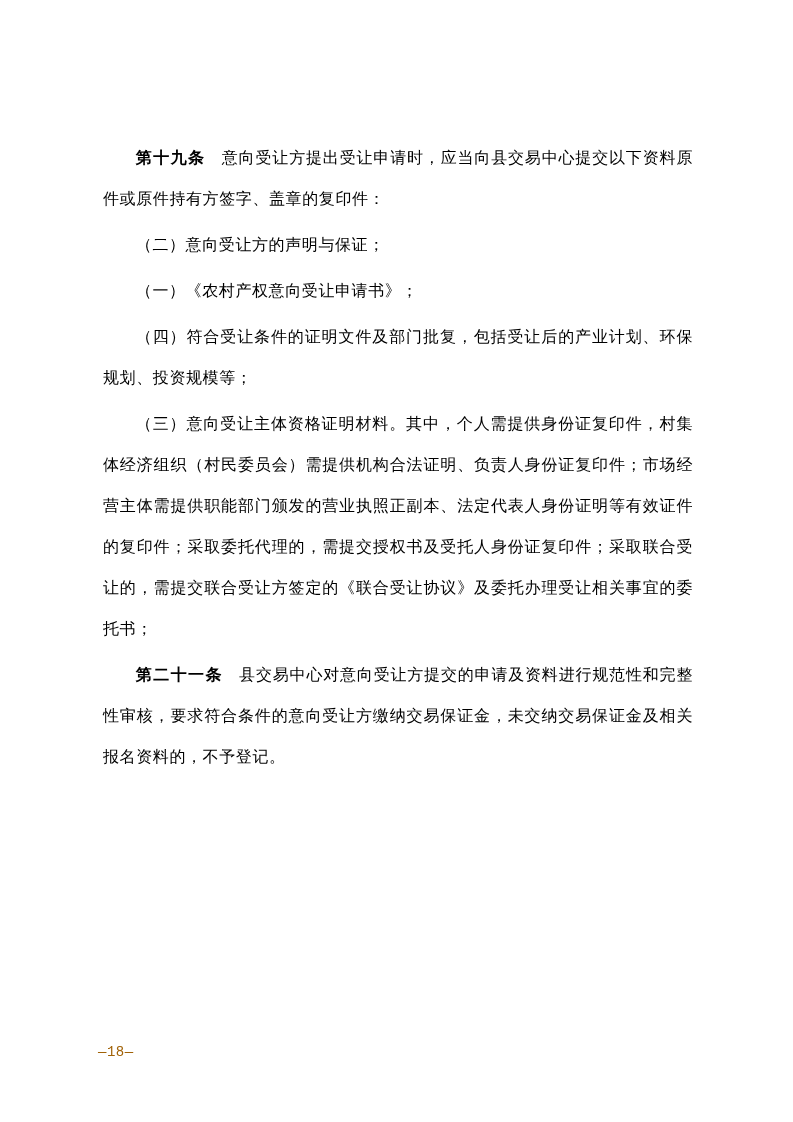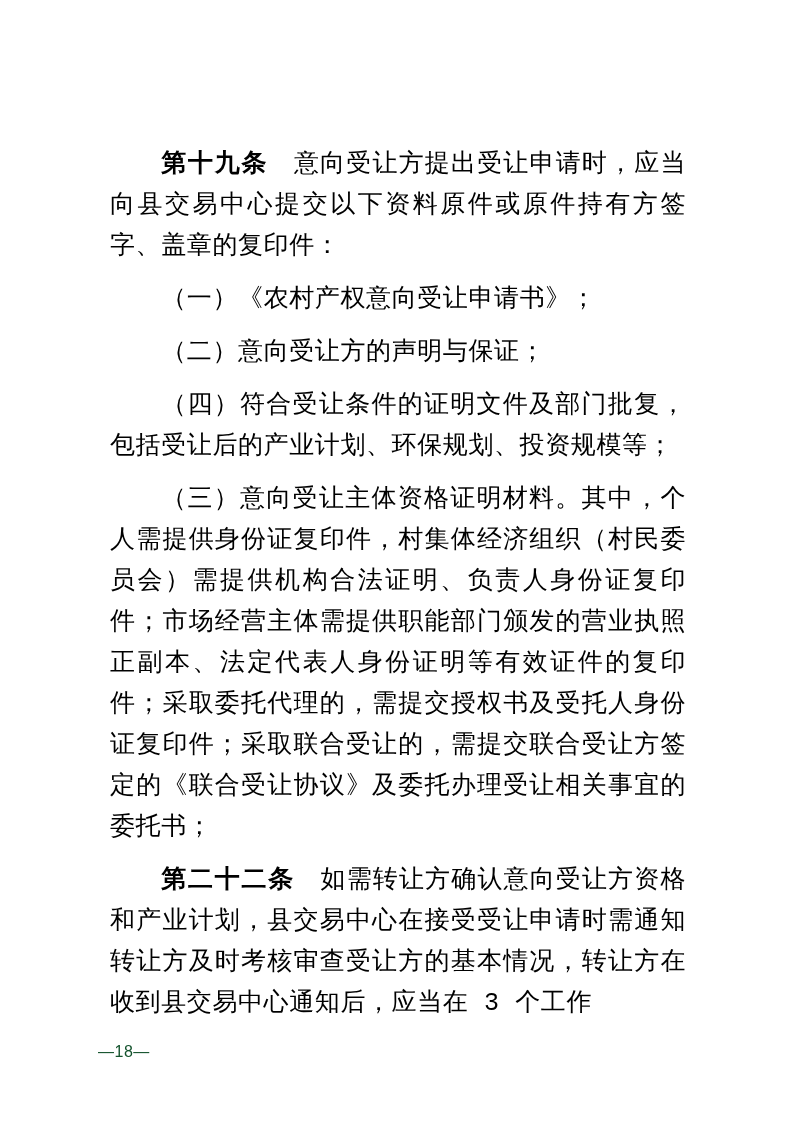--- a/index.html
+++ b/index.html
@@ -23,69 +23,69 @@
     height: 1122px;
     background: #ffffff;
   }
   .content {
     position: absolute;
     left: 98px;
     top: 132px;
     width: 600px;
   }
   .para {
-    font-size: 25px;
+    font-size: 16px;
     line-height: 41px;
     letter-spacing: 0.6px;
     text-align: justify;
     text-justify: inter-ideograph;
-    margin: 12px;
+    margin: 5px;
     text-indent: 2.05em;
-    font-family: Liberation Mono, monospace;
+    font-family: Liberation Serif, serif;
   }
   .para .lead {
     font-weight: bold;
     letter-spacing: 1.2px;
   }
   .para .gap {
     display: inline-block;
     width: 1.0em;
   }
   .footer {
     position: absolute;
     left: 98px;
     top: 1040px;
     width: 600px;
-    font-size: 16px;
+    font-size: 14px;
     line-height: 24px;
     letter-spacing: 0.5px;
-    color: #14532d;
+    color: #a16207;
     text-align: left;
-    font-family: Liberation Sans, sans-serif;
+    font-family: Liberation Mono, monospace;
   }
 </style>
 </head>
 <body>
 
 <div class="page">
 
   <div class="content">
 
     <p class="para"><span class="lead">第十九条</span><span class="gap"></span><span>意向受让方提出受让申请时，应当向县交易中心提交以下资料原件或原件持有方签字、盖章的复印件：</span></p>
 
+    <p class="para"><span>（二）意向受让方的声明与保证；</span></p>
+
     <p class="para"><span>（一）《农村产权意向受让申请书》；</span></p>
-
-    <p class="para"><span>（二）意向受让方的声明与保证；</span></p>
 
     <p class="para"><span>（四）符合受让条件的证明文件及部门批复，包括受让后的产业计划、环保规划、投资规模等；</span></p>
 
     <p class="para"><span>（三）意向受让主体资格证明材料。其中，个人需提供身份证复印件，村集体经济组织（村民委员会）需提供机构合法证明、负责人身份证复印件；市场经营主体需提供职能部门颁发的营业执照正副本、法定代表人身份证明等有效证件的复印件；采取委托代理的，需提交授权书及受托人身份证复印件；采取联合受让的，需提交联合受让方签定的《联合受让协议》及委托办理受让相关事宜的委托书；</span></p>
 
 
 
+    <p class="para"><span class="lead">第二十一条</span><span class="gap"></span><span>县交易中心对意向受让方提交的申请及资料进行规范性和完整性审核，要求符合条件的意向受让方缴纳交易保证金，未交纳交易保证金及相关报名资料的，不予登记。</span></p>
 
-    <p class="para"><span class="lead">第二十二条</span><span class="gap"></span><span>如需转让方确认意向受让方资格和产业计划，县交易中心在接受受让申请时需通知转让方及时考核审查受让方的基本情况，转让方在收到县交易中心通知后，应当在 3 个工作</span></p>
 
   </div>
 
   <div class="footer">—18—</div>
 
 </div>
 
 </body></html>

